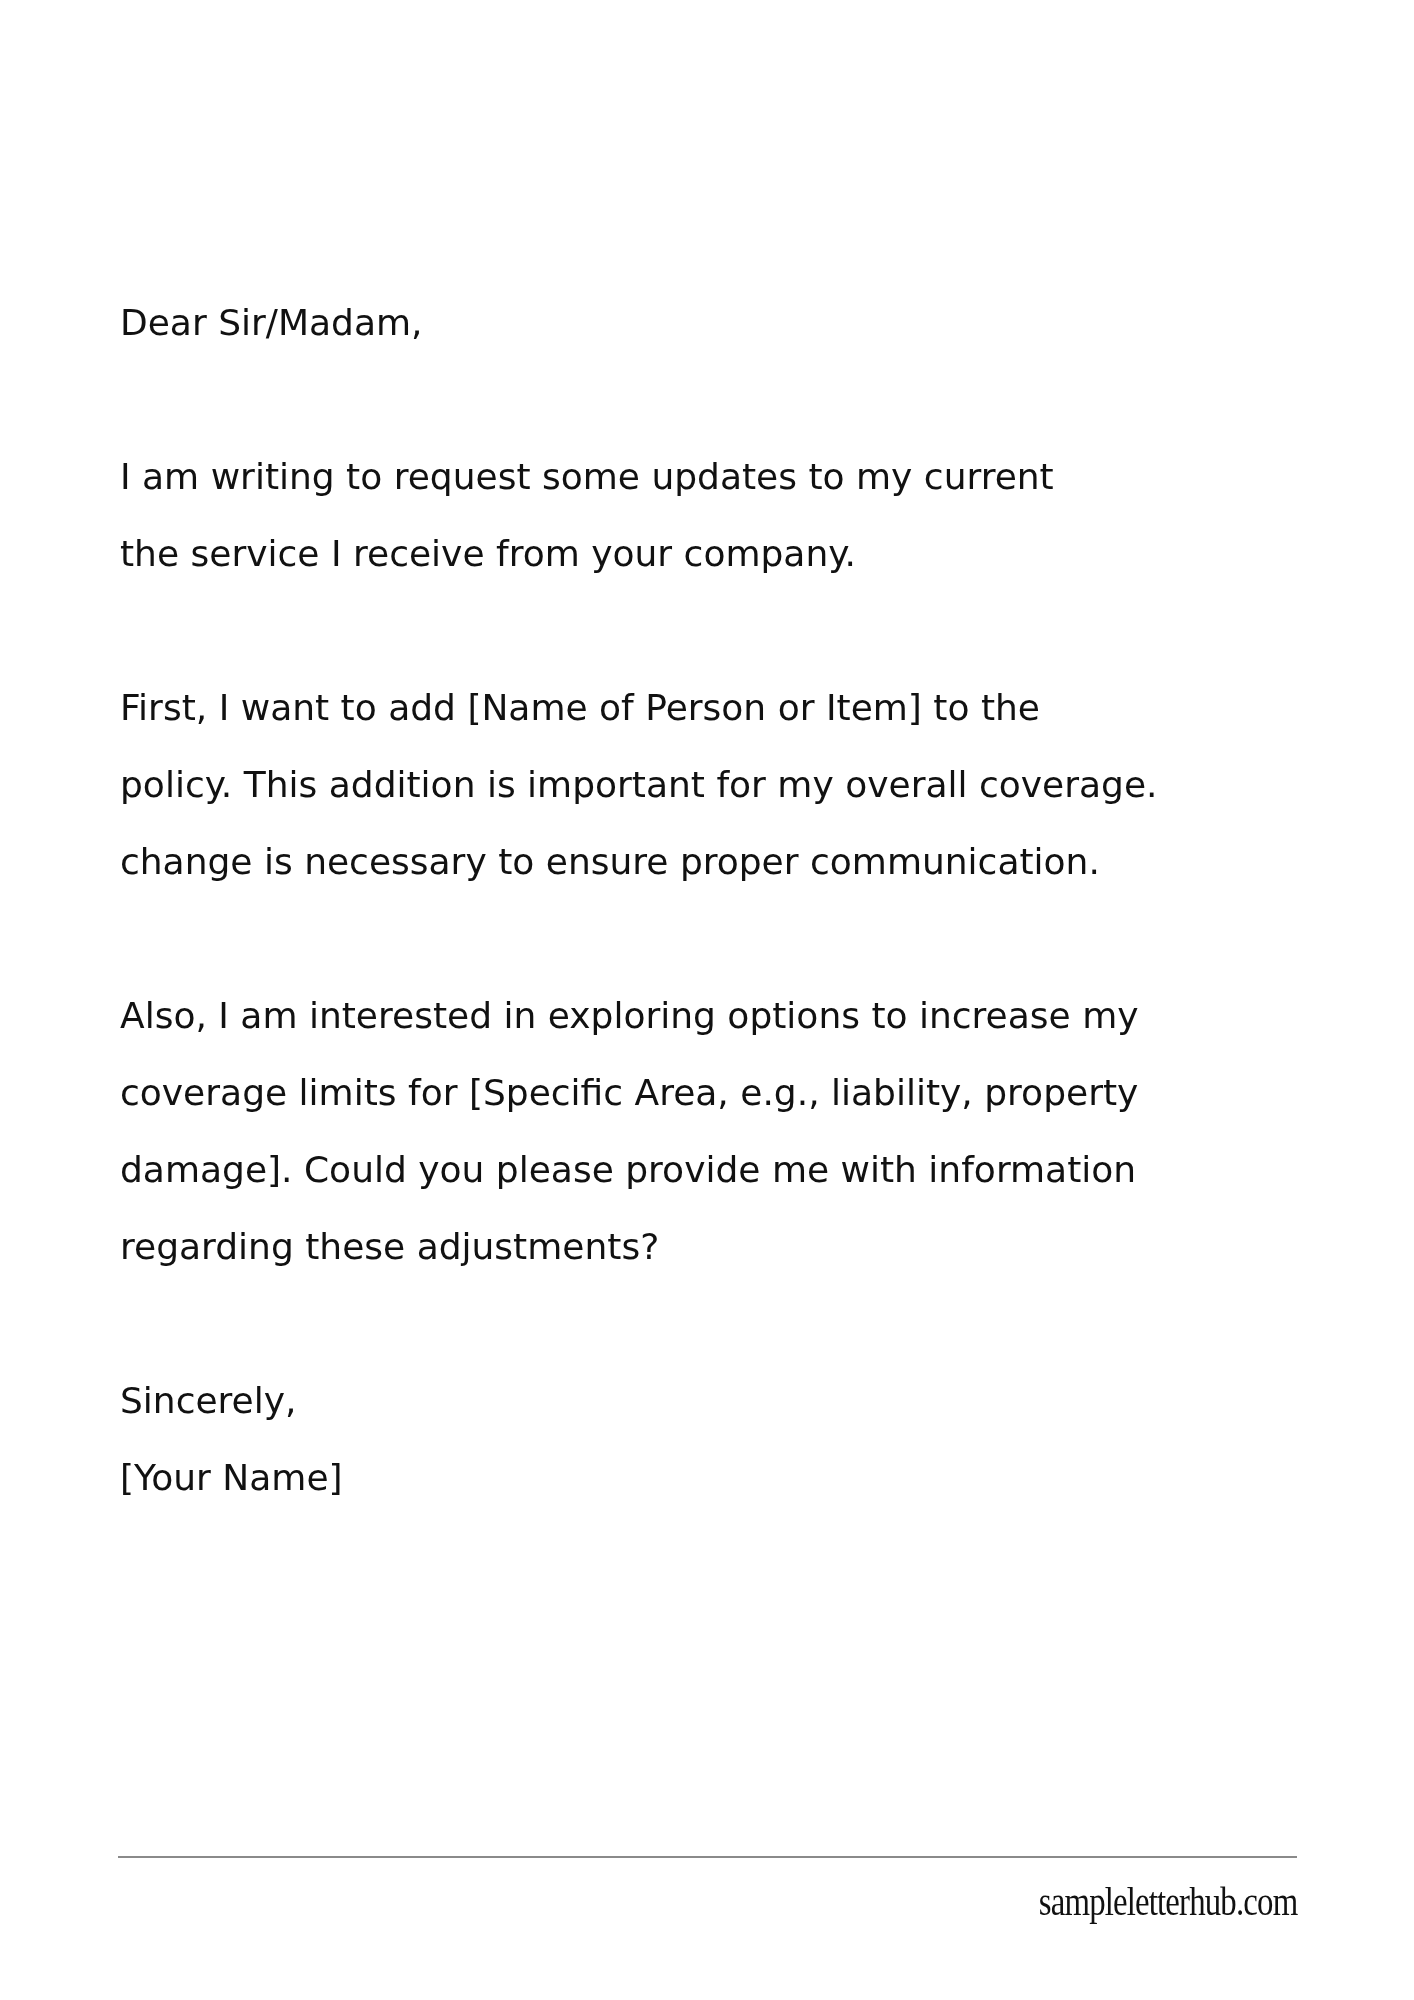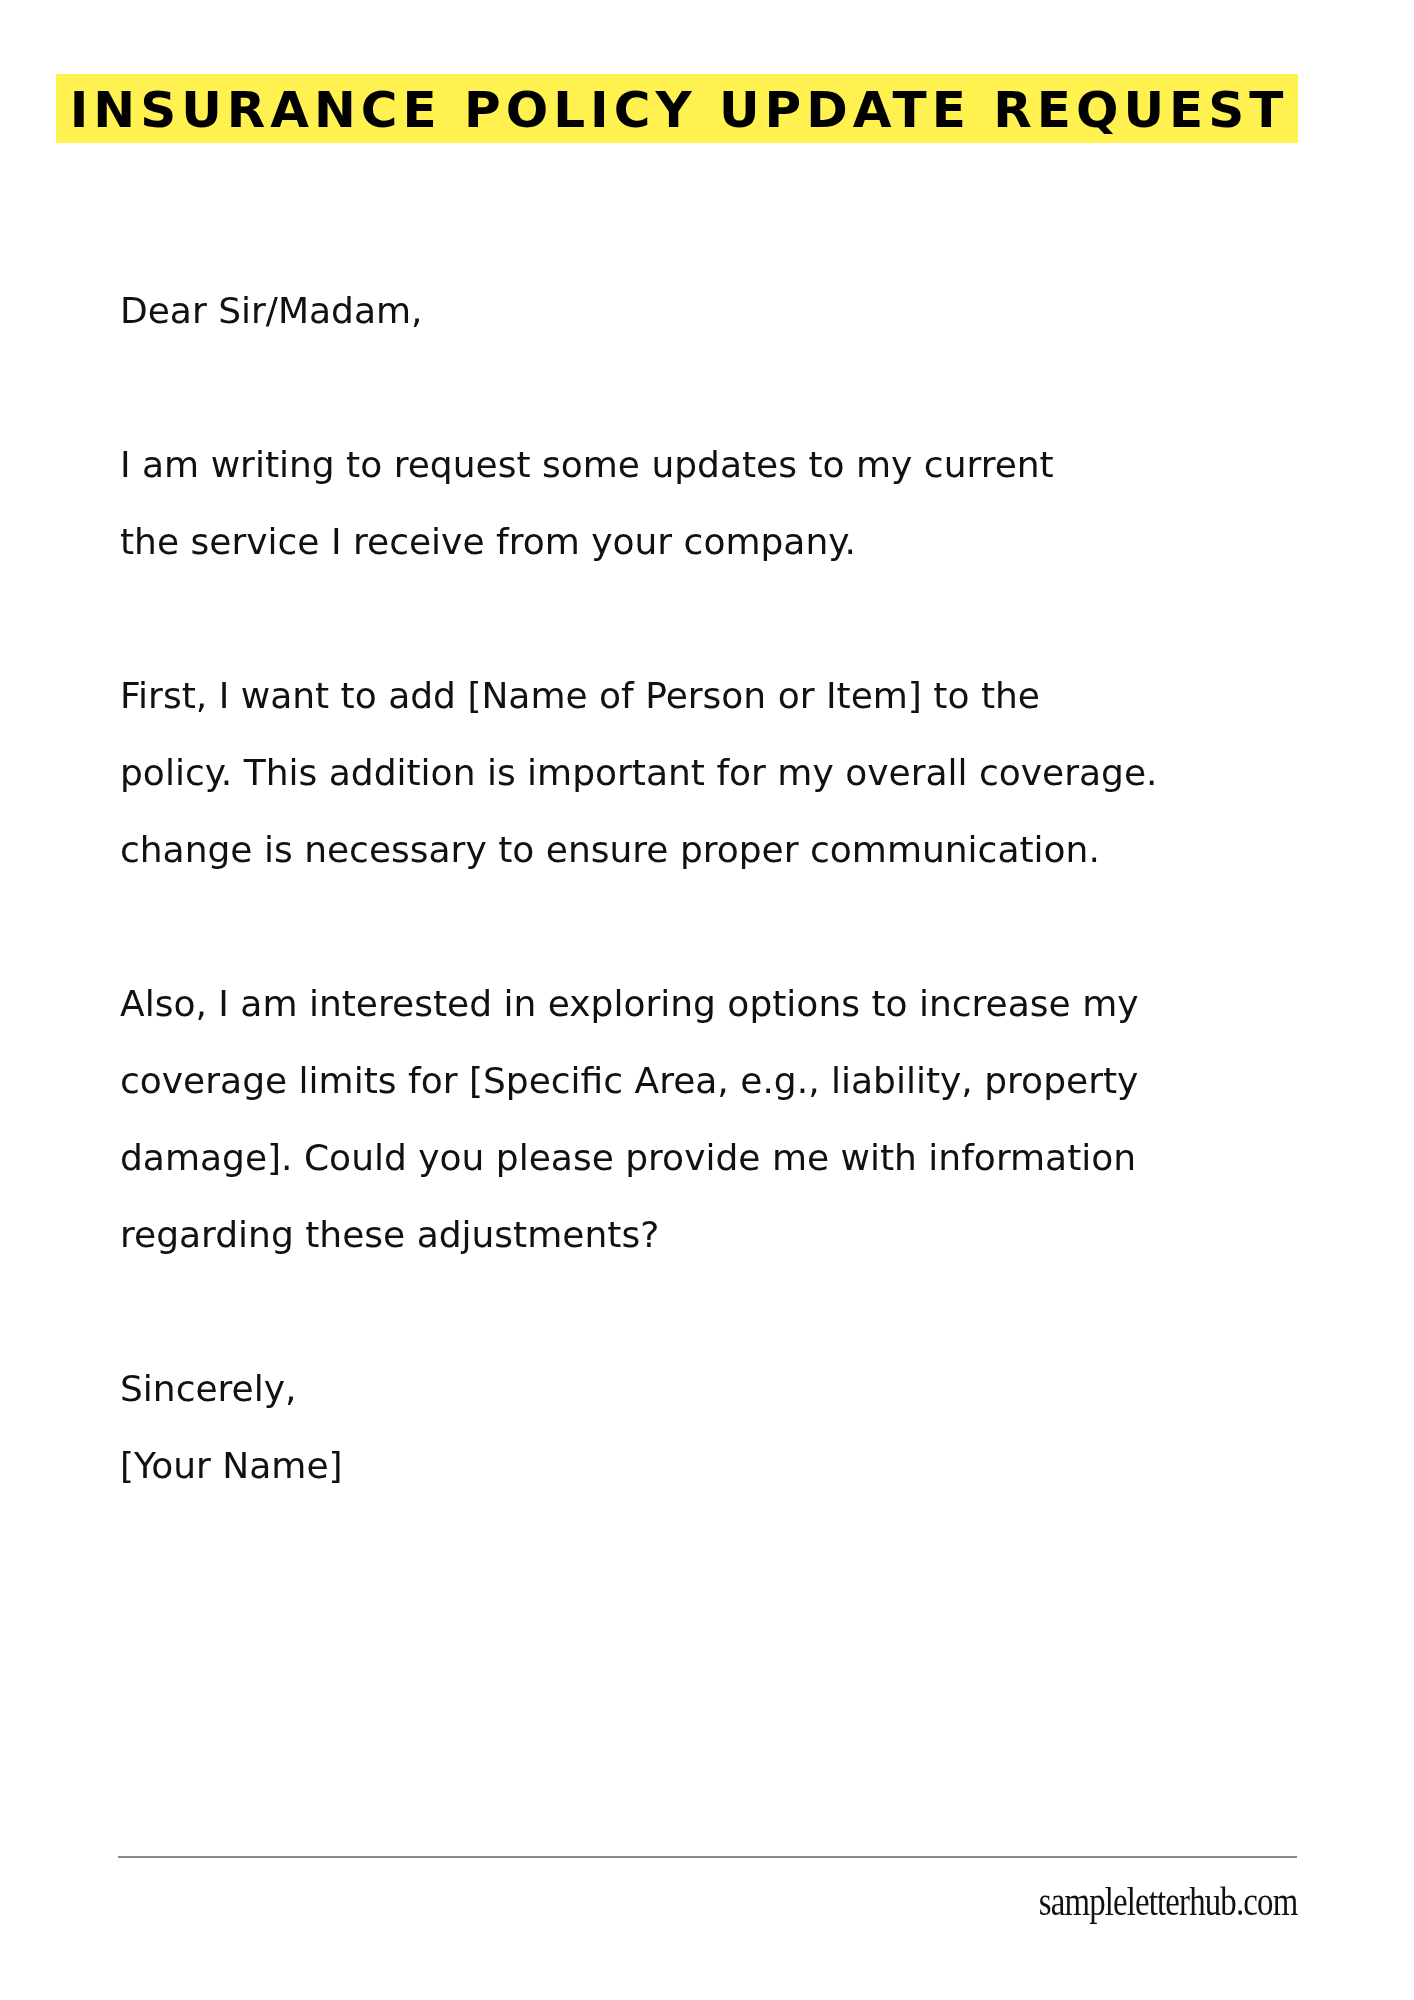--- a/index.html
+++ b/index.html
@@ -14,41 +14,40 @@
     letter-spacing: 5px;
     color: #000;
     padding: 0 10px 0 14px;
     line-height: 70px;
     white-space: nowrap;
   }
   .title-line.l1 { height: 69px; line-height: 72px; }
   .title-line.l2 { height: 76px; line-height: 78px; display: inline-block; }
   .title-row { display: block; }
   .body {
-    position: absolute; left: 120px; top: 272px; width: 1260px;
+    position: absolute; left: 120px; top: 284px; width: 1260px;
     font-family: "DejaVu Sans", sans-serif;
     font-size: 36px;
     line-height: 77px;
     color: #111;
   }
   .line { white-space: nowrap; height: 77px; }
   .gap { height: 77px; }
   .rule { position: absolute; left: 118px; top: 1856px; width: 1179px; height: 2px; background: #8a8a8a; }
   .footer {
     position: absolute; right: 117px; top: 1878px;
     font-family: "Liberation Serif", serif;
     font-size: 40px; letter-spacing: -1px; color: #111;
     transform: scaleX(0.82); transform-origin: right center;
   }
 </style>
 </head>
 <body>
 
 <div class="title-wrap">
-  <div class="title-row"><span class="title-line l1">INSURANCE POLICY UPDATE REQUEST</span></div>
 </div>
 
 <div class="body">
   <div class="line">Dear Sir/Madam,</div>
   <div class="gap"></div>
 
   <div>
     <div class="line">I am writing to request some updates to my current</div>
     <div class="line">the service I receive from your company.</div>
   </div>

